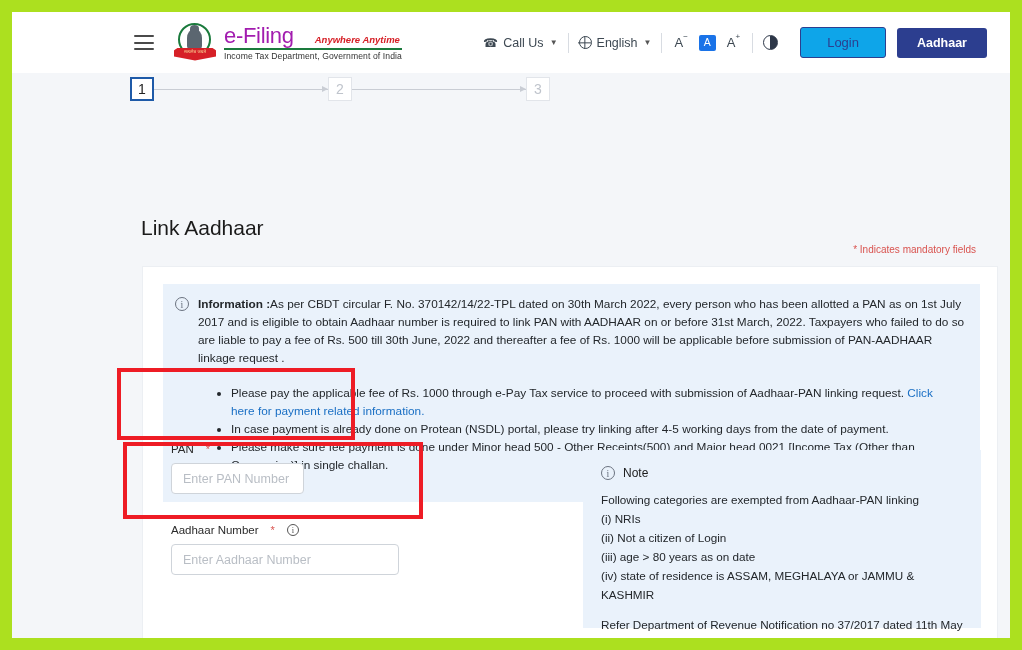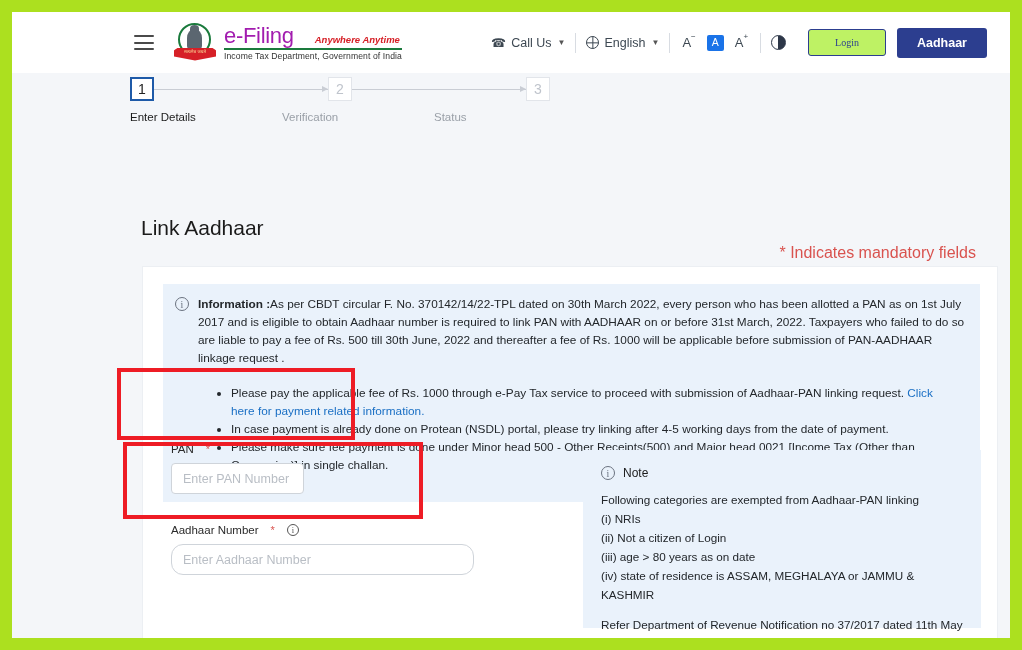--- a/index.html
+++ b/index.html
@@ -123,24 +123,24 @@
     font-size: 10.5px; border-radius: 2px;
   }
   .icon-contrast {
     width: 15px; height: 15px; border-radius: 50%;
     border: 1.5px solid #2d3748;
     background: linear-gradient(to right, #ffffff 0 50%, #2d3748 50% 100%);
     cursor: pointer;
   }
 
   .btn-login {
-    border: 1.4px solid #2c3e8f; color: #2c3e8f; background: #bef264;
-    font-size: 10px; padding: 7px 26px; border-radius: 3px;
+    border: 1.4px solid #2c3e8f; color: #2c3e8f; background: #0ea5e9;
+    font-size: 13px; padding: 7px 26px; border-radius: 3px;
     cursor: pointer; margin-left: 12px;
-    font-family: Liberation Serif, serif;
+    font-family: Liberation Sans, sans-serif;
   }
   .btn-register {
     border: none; color: #fff; background: #2c3e8f;
     font-size: 12.5px; font-weight: bold; padding: 8px 20px; border-radius: 3px;
     cursor: pointer; margin-left: 11px;
     font-family: "Liberation Sans", sans-serif;
   }
 
   
   #page {
@@ -174,21 +174,21 @@
   .sl1 { width: 152px; }
   .sl2 { width: 152px; }
 
   
   #title {
     position: absolute; left: 129px; top: 143px;
     font-size: 21px; color: #1b1b1b; font-weight: normal;
   }
   #mandatory {
     position: absolute; right: 34px; top: 171px;
-    font-size: 16px; color: #d9534f;
+    font-size: 10px; color: #d9534f;
   }
 
   
   #card {
     position: absolute; left: 130px; top: 193px;
     width: 856px; height: 387px;
     background: #ffffff;
     border: 1px solid #eceff3;
   }
 
@@ -234,21 +234,21 @@
     border-radius: 4px;
     font-size: 12.5px;
     color: #333;
     padding: 0 11px;
     background: #fff;
     outline: none;
     font-family: "Liberation Sans", sans-serif;
   }
   .inp::placeholder { color: #b9bec5; }
   #pan-input { width: 133px; }
-  #aadhaar-input { width: 303px; border-radius: 12px; }
+  #aadhaar-input { width: 228px; }
   #aadhaar-group { margin-top: 30px; }
 
   
   #note-panel {
     position: absolute; left: 440px; top: 183px;
     width: 398px; height: 178px;
     background: #EAF2FB;
     padding: 16px 18px;
   }
   .note-head { display: flex; align-items: center; gap: 8px; }
@@ -334,25 +334,20 @@
 
 <div id="page">
 
   <div id="stepper">
     <div class="steps-row">
       <div class="step-box active">1</div>
       <div class="step-line"></div>
       <div class="step-box">2</div>
       <div class="step-line"></div>
       <div class="step-box">3</div>
-    </div>
-    <div class="labels-row">
-      <div class="step-label active sl1">Enter Details</div>
-      <div class="step-label sl2">Verification</div>
-      <div class="step-label">Status</div>
     </div>
   </div>
 
   <h1 id="title">Link Aadhaar</h1>
   <div id="mandatory">* Indicates mandatory fields</div>
 
   <div id="card">
 
     <div id="info-box">
       <div class="info-circle">i</div>

